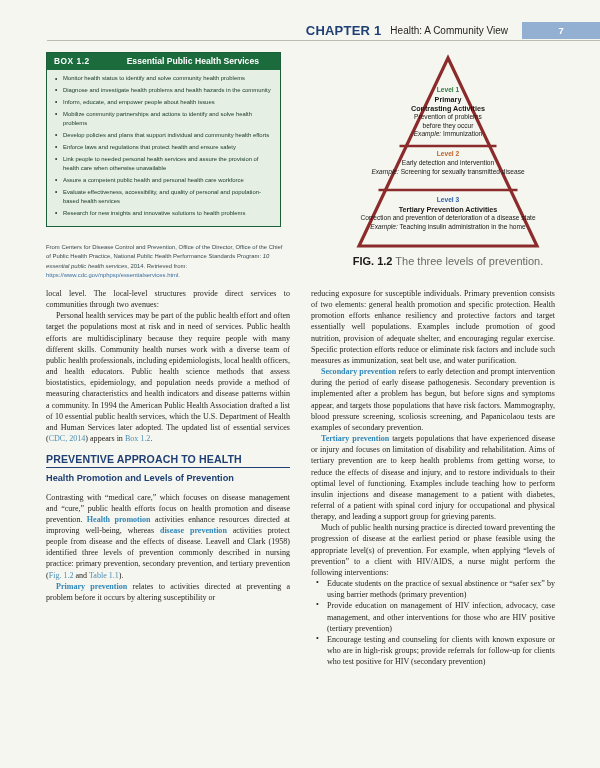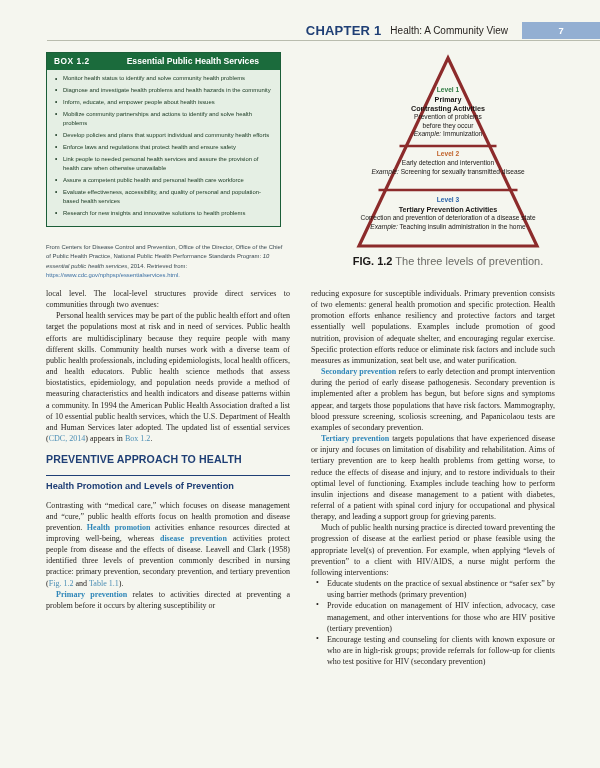--- a/index.html
+++ b/index.html
@@ -256,21 +256,21 @@
   }
   .xref { color: #4d8fb5; }
 
   h2.sec-head {
     font-family: "Liberation Sans", sans-serif;
     font-size: 10.6px;
     font-weight: bold;
     color: #1f3f75;
     letter-spacing: .1px;
     margin: 10px 0 3px 0;
-    padding-bottom: 10px;
+    padding-bottom: 2px;
     border-bottom: 1.4px solid #1f3f75;
     text-transform: uppercase;
   }
   h3.sub-head {
     font-family: "Liberation Sans", sans-serif;
     font-size: 9.2px;
     font-weight: bold;
     color: #1f3f75;
     margin: 5px 0 7px 0;
   }

